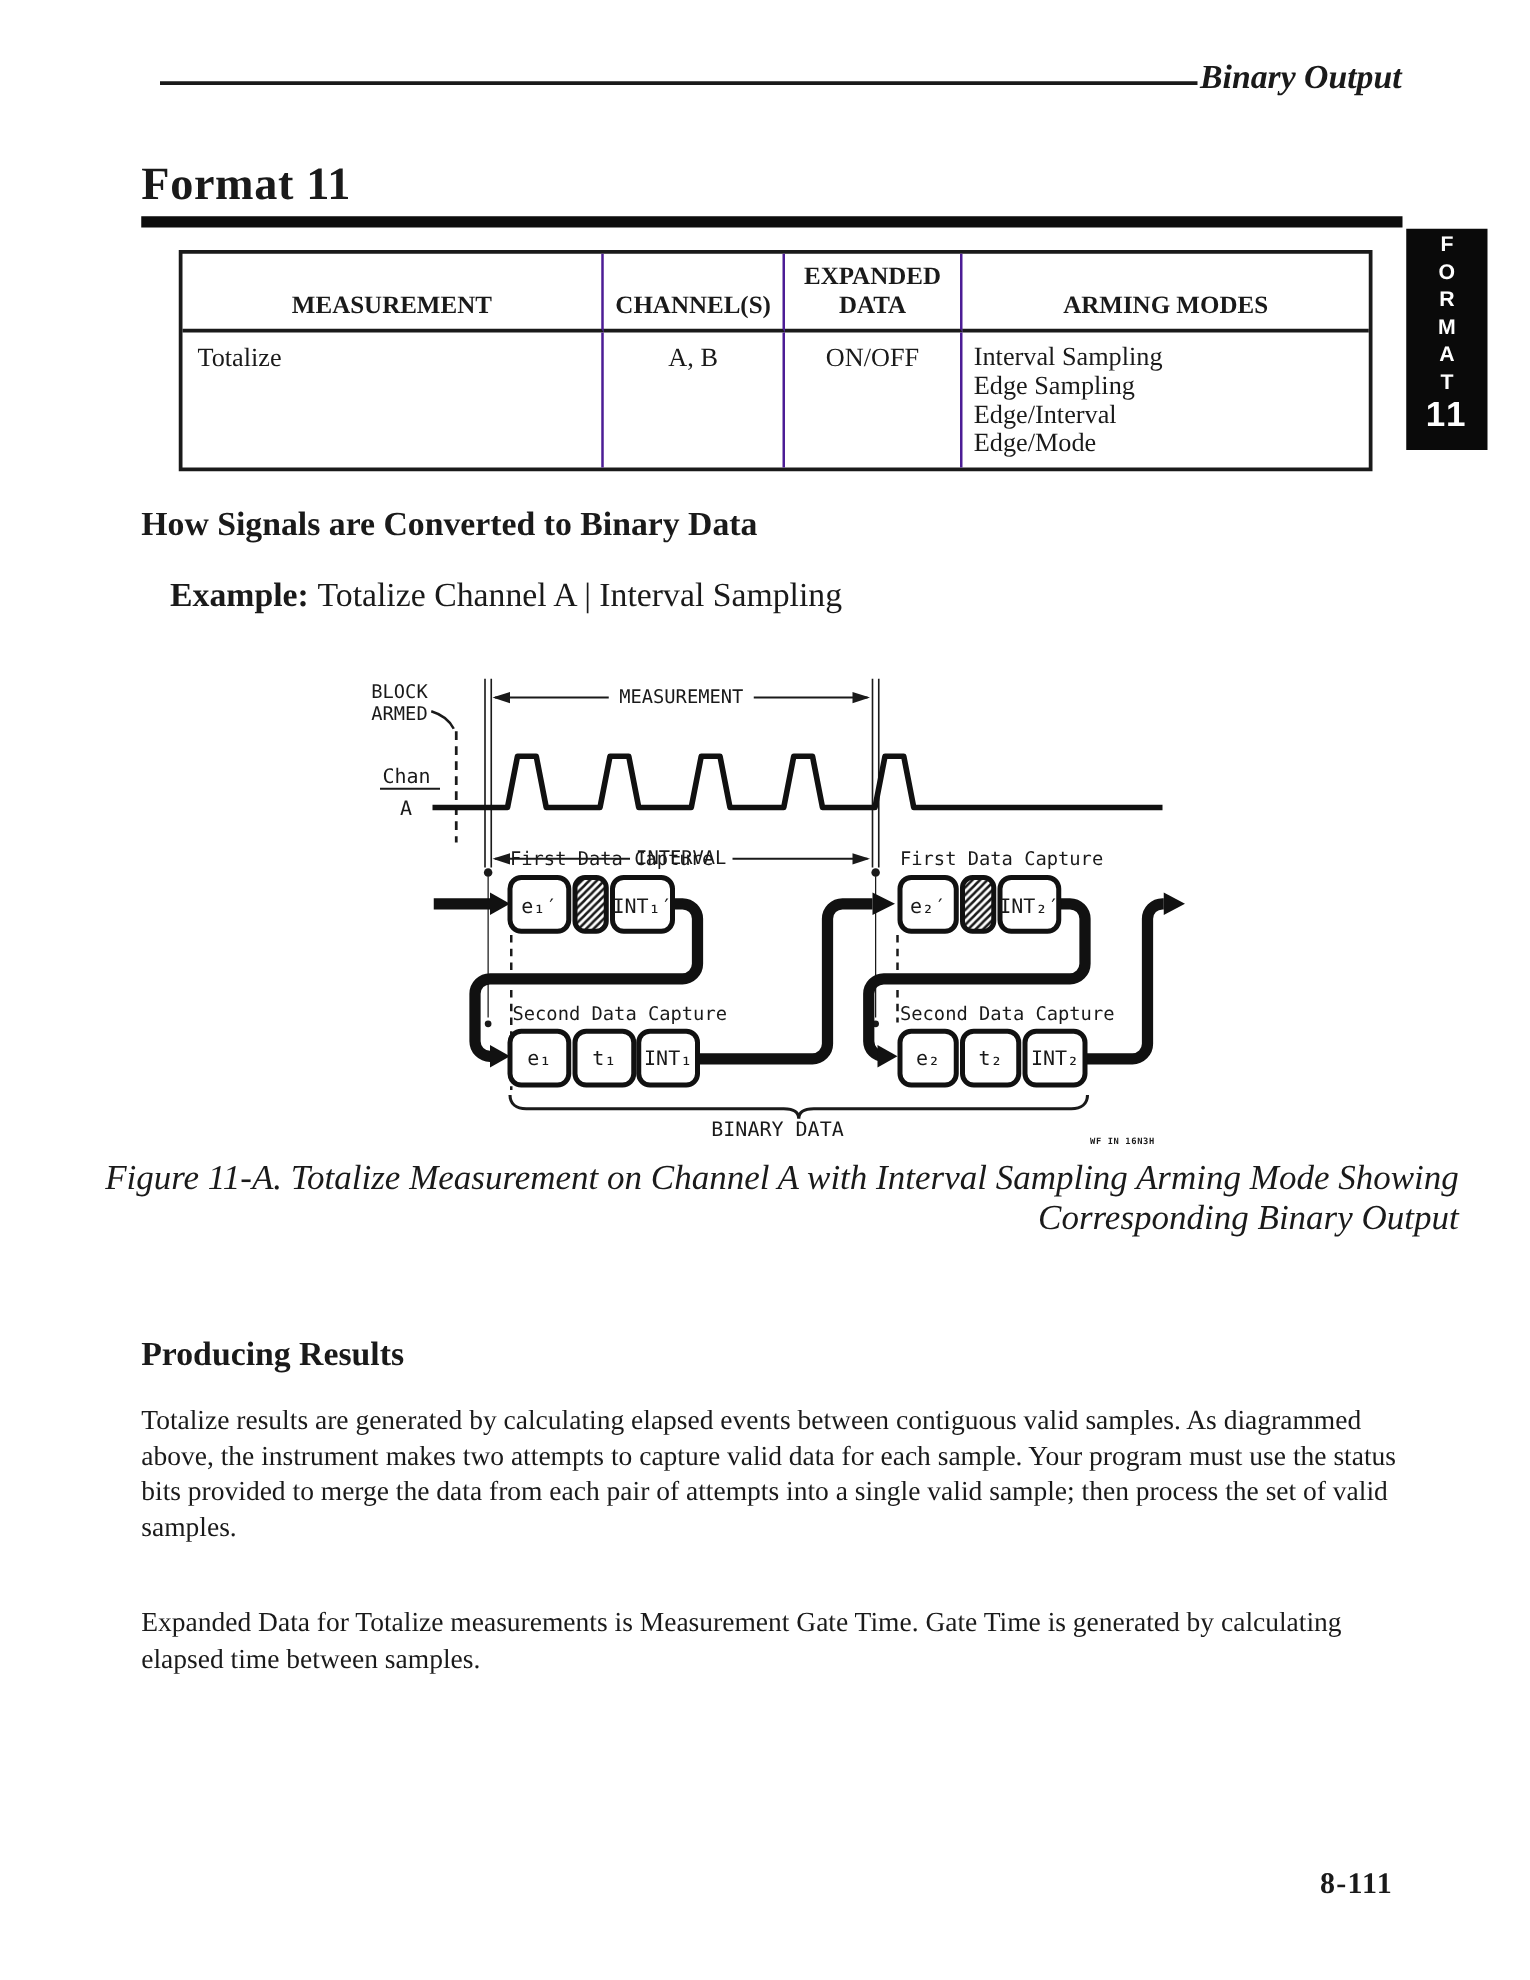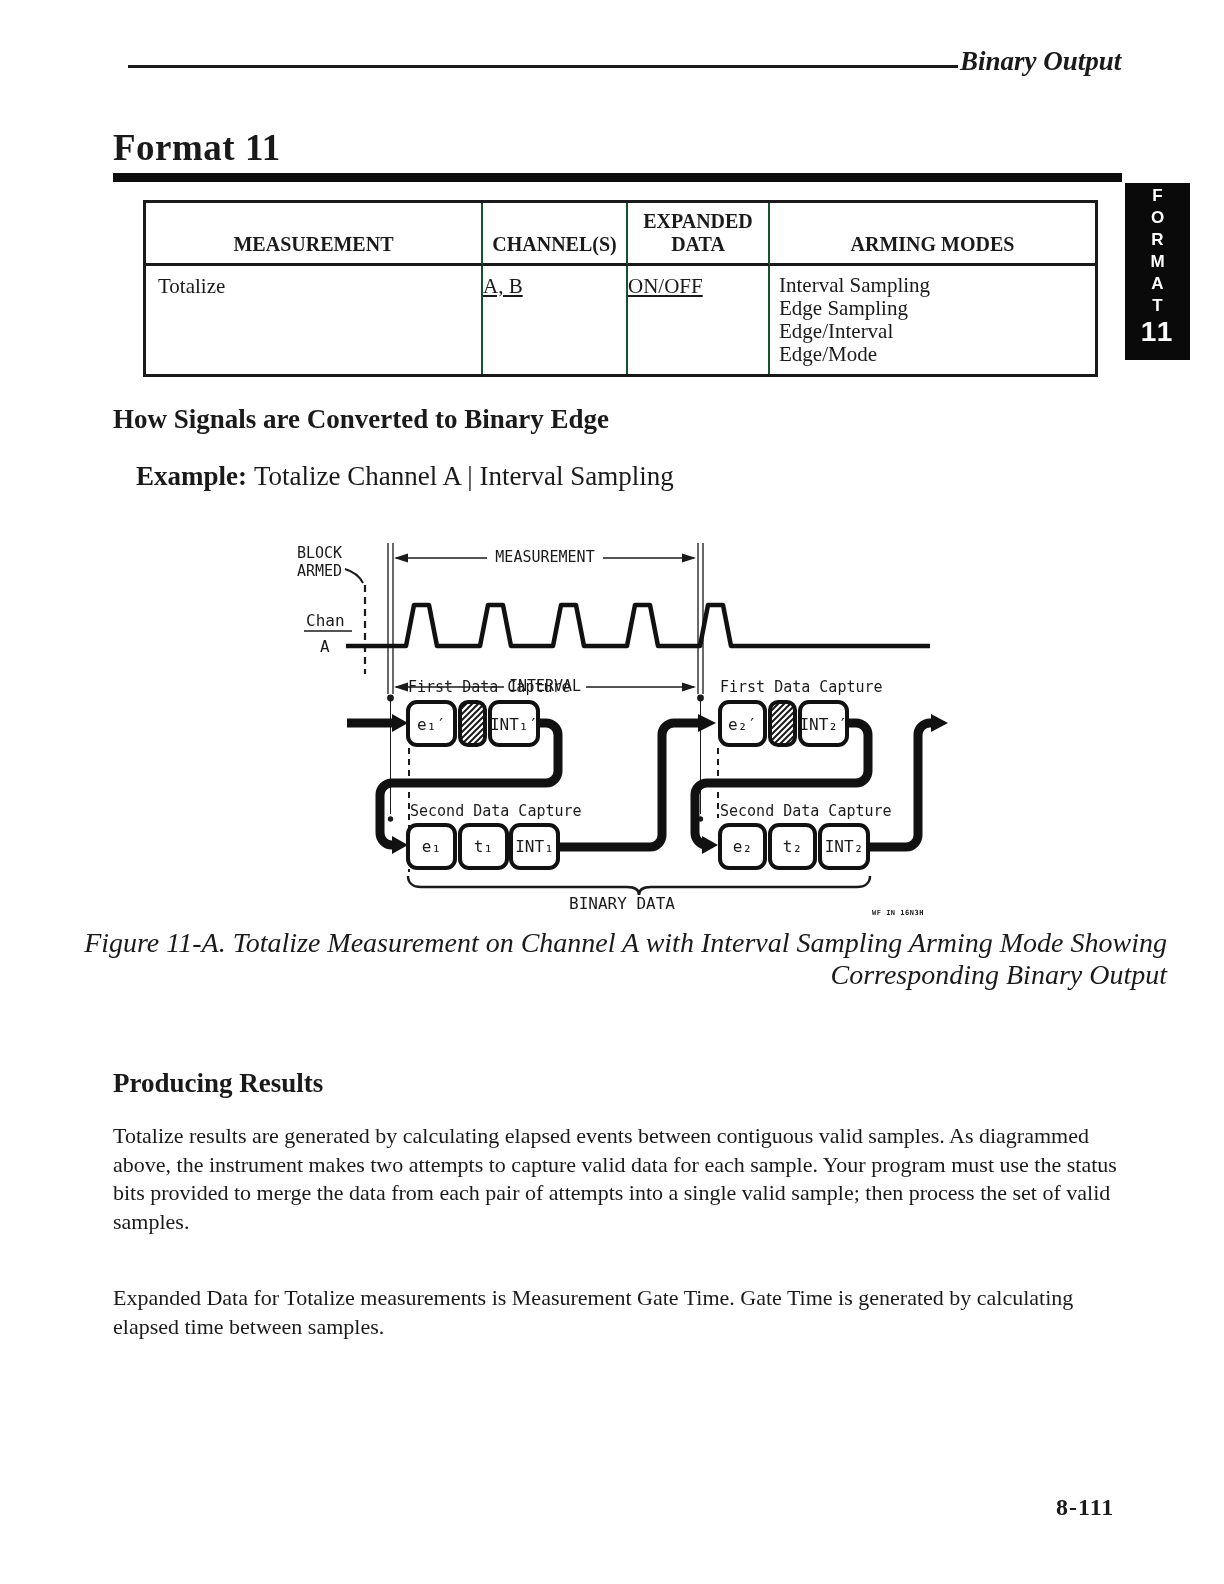--- a/index.html
+++ b/index.html
@@ -23,23 +23,23 @@
     letter-spacing:3px;margin-top:3px;line-height:1;}
   .tab-num{font-family:"Liberation Sans","DejaVu Sans",sans-serif;font-weight:bold;font-size:28px;
     margin-top:auto;margin-bottom:23px;letter-spacing:2px;line-height:1;}
   
   .doc-table{left:143px;top:200px;display:grid;
     grid-template-columns:337px 145px 142px 325px;grid-template-rows:63px 108px;
     border:3px solid #1a1a1a;background:#fff;}
   .doc-table>div{box-sizing:border-box;}
   .th{border-bottom:3px solid #1a1a1a;display:flex;align-items:flex-end;justify-content:center;
     text-align:center;font-weight:bold;font-size:20px;line-height:1.15;padding-bottom:7px;}
-  .cdiv{border-right:2px solid #14532d;}
+  .cdiv{border-right:2px solid #4c1d95;}
   .td{font-size:21px;padding-top:8px;}
-  .td.c{text-align:left;text-decoration:underline;}
+  .td.c{text-align:center;}
   .td.l1{padding-left:12px;}
   .td.l2{padding-left:9px;line-height:23px;}
   
   .h2{left:113px;font-size:27px;font-weight:bold;white-space:nowrap;}
   .example{left:136px;top:461px;font-size:27px;white-space:nowrap;}
   .example .lbl{font-weight:bold;margin-right:7px;}
   .caption{left:57px;top:927px;width:1110px;text-align:right;font-style:italic;font-size:28px;line-height:32px;}
   .para{left:113px;width:1015px;font-size:22px;line-height:28.5px;}
   .page-num{left:1056px;top:1494px;font-size:24px;font-weight:bold;letter-spacing:1px;}
   
@@ -74,21 +74,21 @@
   <div class="td c cdiv">A, B</div>
   <div class="td c cdiv">ON/OFF</div>
   <div class="td l2">
     <div>Interval Sampling</div>
     <div>Edge Sampling</div>
     <div>Edge/Interval</div>
     <div>Edge/Mode</div>
   </div>
 </div>
 
-<div class="abs h2" style="top:404px;">How Signals are Converted to Binary Edge</div>
+<div class="abs h2" style="top:404px;">How Signals are Converted to Binary Data</div>
 <div class="abs example">
   <span class="lbl">Example:</span><span>Totalize Channel A | Interval Sampling</span>
 </div>
 
 <svg class="abs fig" width="680" height="400" viewBox="280 525 680 400" xmlns="http://www.w3.org/2000/svg">
   <defs>
     <pattern id="hatch" patternUnits="userSpaceOnUse" width="6" height="6">
       <path d="M-1,7 L7,-1 M-1,1 L1,-1 M5,7 L7,5" stroke="#1a1a1a" stroke-width="2"></path>
     </pattern>
   </defs>

